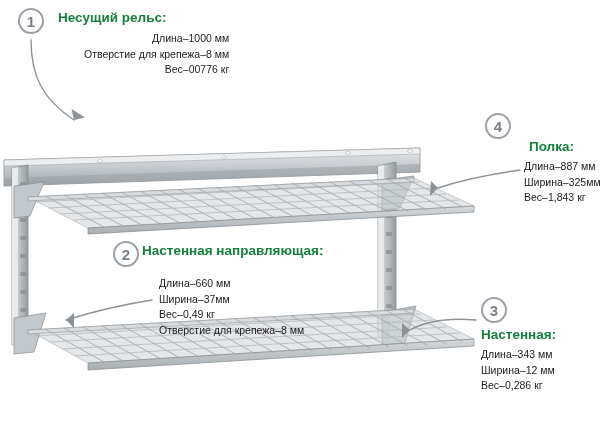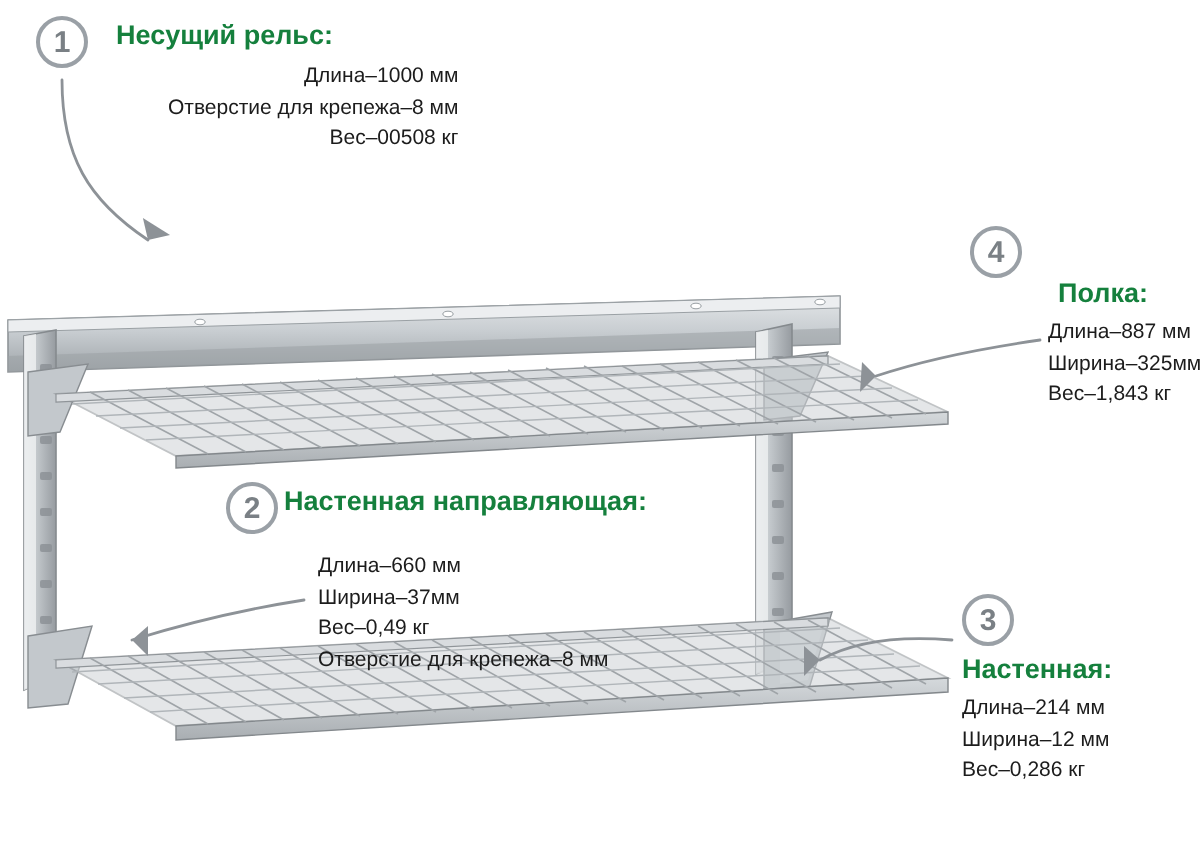--- a/index.html
+++ b/index.html
@@ -245,36 +245,36 @@
       <polygon points="410,330 402,323 402,338"></polygon>
       <polygon points="438,188 431,181 430,196"></polygon>
     </g>
   </svg>
 
   <div class="badge" id="c1-badge">1</div>
   <div class="title" id="c1-title">Несущий рельс:</div>
   <div class="specs" id="c1-specs">
     <div>Длина–1000 мм</div>
     <div>Отверстие для крепежа–8 мм</div>
-    <div>Вес–00508 кг</div>
+    <div>Вес–00776 кг</div>
   </div>
 
   <div class="badge" id="c2-badge">2</div>
   <div class="title" id="c2-title">Настенная направляющая:</div>
   <div class="specs" id="c2-specs">
     <div>Длина–660 мм</div>
     <div>Ширина–37мм</div>
     <div>Вес–0,49 кг</div>
     <div>Отверстие для крепежа–8 мм</div>
   </div>
 
   <div class="badge" id="c3-badge">3</div>
   <div class="title" id="c3-title">Настенная:</div>
   <div class="specs" id="c3-specs">
-    <div>Длина–214 мм</div>
+    <div>Длина–343 мм</div>
     <div>Ширина–12 мм</div>
     <div>Вес–0,286 кг</div>
   </div>
 
   <div class="badge" id="c4-badge">4</div>
   <div class="title" id="c4-title">Полка:</div>
   <div class="specs" id="c4-specs">
     <div>Длина–887 мм</div>
     <div>Ширина–325мм</div>
     <div>Вес–1,843 кг</div>

